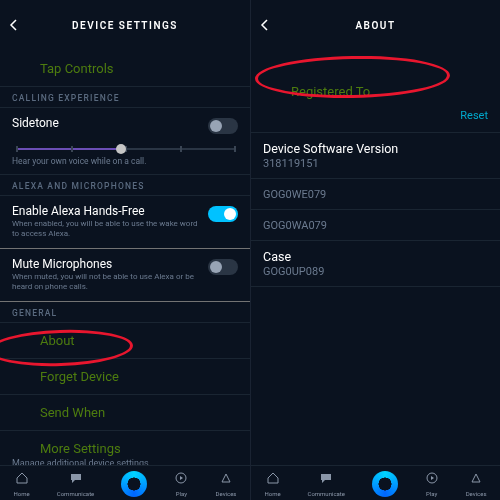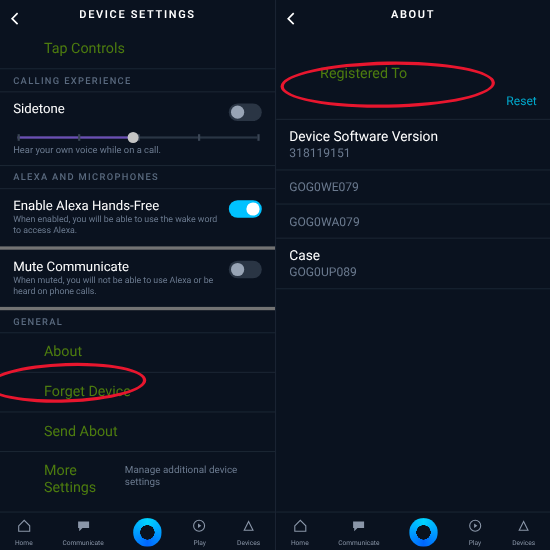--- a/index.html
+++ b/index.html
@@ -1,29 +1,29 @@
 <!DOCTYPE html>
 <html><head>
   <meta charset="utf-8">
   <style>
     * { margin: 0; padding: 0; box-sizing: border-box; font-family: -apple-system, BlinkMacSystemFont, 'Segoe UI', Roboto, sans-serif; }
     body { background: #000; width: 500px; height: 500px; display: flex; }
     .pane { width: 250px; height: 500px; background: #0a121f; display: flex; flex-direction: column; overflow: hidden; position: relative; }
     .pane + .pane { border-left: 1px solid #1a2332; }
-    .header { display: flex; align-items: flex-start; padding: 8px 12px; position: relative; justify-content: center; }
+    .header { display: flex; align-items: center; padding: 20px 12px; position: relative; justify-content: center; }
     .header-title { color: #fff; font-size: 10px; letter-spacing: 1.5px; font-weight: 600; }
     .back-icon { position: absolute; left: 8px; color: #fff; }
     .content { flex: 1; overflow: hidden; }
     .row { padding: 10px 12px; display: flex; align-items: center; justify-content: space-between; color: #fff; font-size: 13px; }
-    .row.with-sub { flex-direction: row; align-items: flex-start; }
+    .row.with-sub { flex-direction: column; align-items: flex-start; }
     .row-label { color: #4d7c0f; font-size: 13px; margin-left: 28px; }
     .row-sub { color: #6b7a8f; font-size: 9px; margin-top: 2px; line-height: 1.3; }
     .row-line { border-bottom: 1px solid #1a2532; }
     .section-header { color: #5a6a7f; font-size: 8.5px; letter-spacing: 1.2px; padding: 6px 12px 4px; border-bottom: 1px solid #1a2532; font-weight: 500; }
-    .toggle-row { display: flex; align-items: flex-start; justify-content: space-between; padding: 8px 12px; border-bottom: 3px solid #737373; }
+    .toggle-row { display: flex; align-items: flex-start; justify-content: space-between; padding: 8px 12px; border-bottom: 1px solid #737373; }
     .toggle-text { flex: 1; padding-right: 8px; }
     .toggle-label { color: #fff; font-size: 12px; }
     .toggle-sub { color: #6b7a8f; font-size: 8px; line-height: 1.3; margin-top: 1px; }
     .toggle { width: 30px; height: 16px; border-radius: 8px; background: #2a3544; position: relative; flex-shrink: 0; margin-top: 2px; }
     .toggle::after { content: ''; width: 12px; height: 12px; border-radius: 50%; background: #98a4b5; position: absolute; top: 2px; left: 2px; }
     .toggle.on { background: #00c2ff; }
     .toggle.on::after { background: #fff; left: 16px; }
     .slider-area { padding: 6px 12px 8px; border-bottom: 1px solid #1a2532; }
     .slider-track { height: 2px; background: #2a3544; position: relative; margin: 8px 4px 6px; }
     .slider-fill { height: 2px; background: #6b4eb5; width: 48%; }
@@ -84,36 +84,36 @@
     <div class="toggle-row">
       <div class="toggle-text">
         <div class="toggle-label">Enable Alexa Hands-Free</div>
         <div class="toggle-sub">When enabled, you will be able to use the wake word to access Alexa.</div>
       </div>
       <div class="toggle on"></div>
     </div>
 
     <div class="toggle-row">
       <div class="toggle-text">
-        <div class="toggle-label">Mute Communicate</div>
+        <div class="toggle-label">Mute Microphones</div>
         <div class="toggle-sub">When muted, you will not be able to use Alexa or be heard on phone calls.</div>
       </div>
       <div class="toggle"></div>
     </div>
 
     <div class="section-header">GENERAL</div>
 
     <div class="row row-line">
       <span class="row-label">About</span>
     </div>
     <div class="row row-line">
       <span class="row-label">Forget Device</span>
     </div>
     <div class="row row-line">
-      <span class="row-label">Send About</span>
+      <span class="row-label">Send When</span>
     </div>
     <div class="row with-sub">
       <span class="row-label">More Settings</span>
       <span class="row-sub">Manage additional device settings</span>
     </div>
   </div>
 
   <div class="nav">
     <div class="nav-item">
       <span class="nav-icon"><svg width="14" height="14" viewBox="0 0 14 14">

